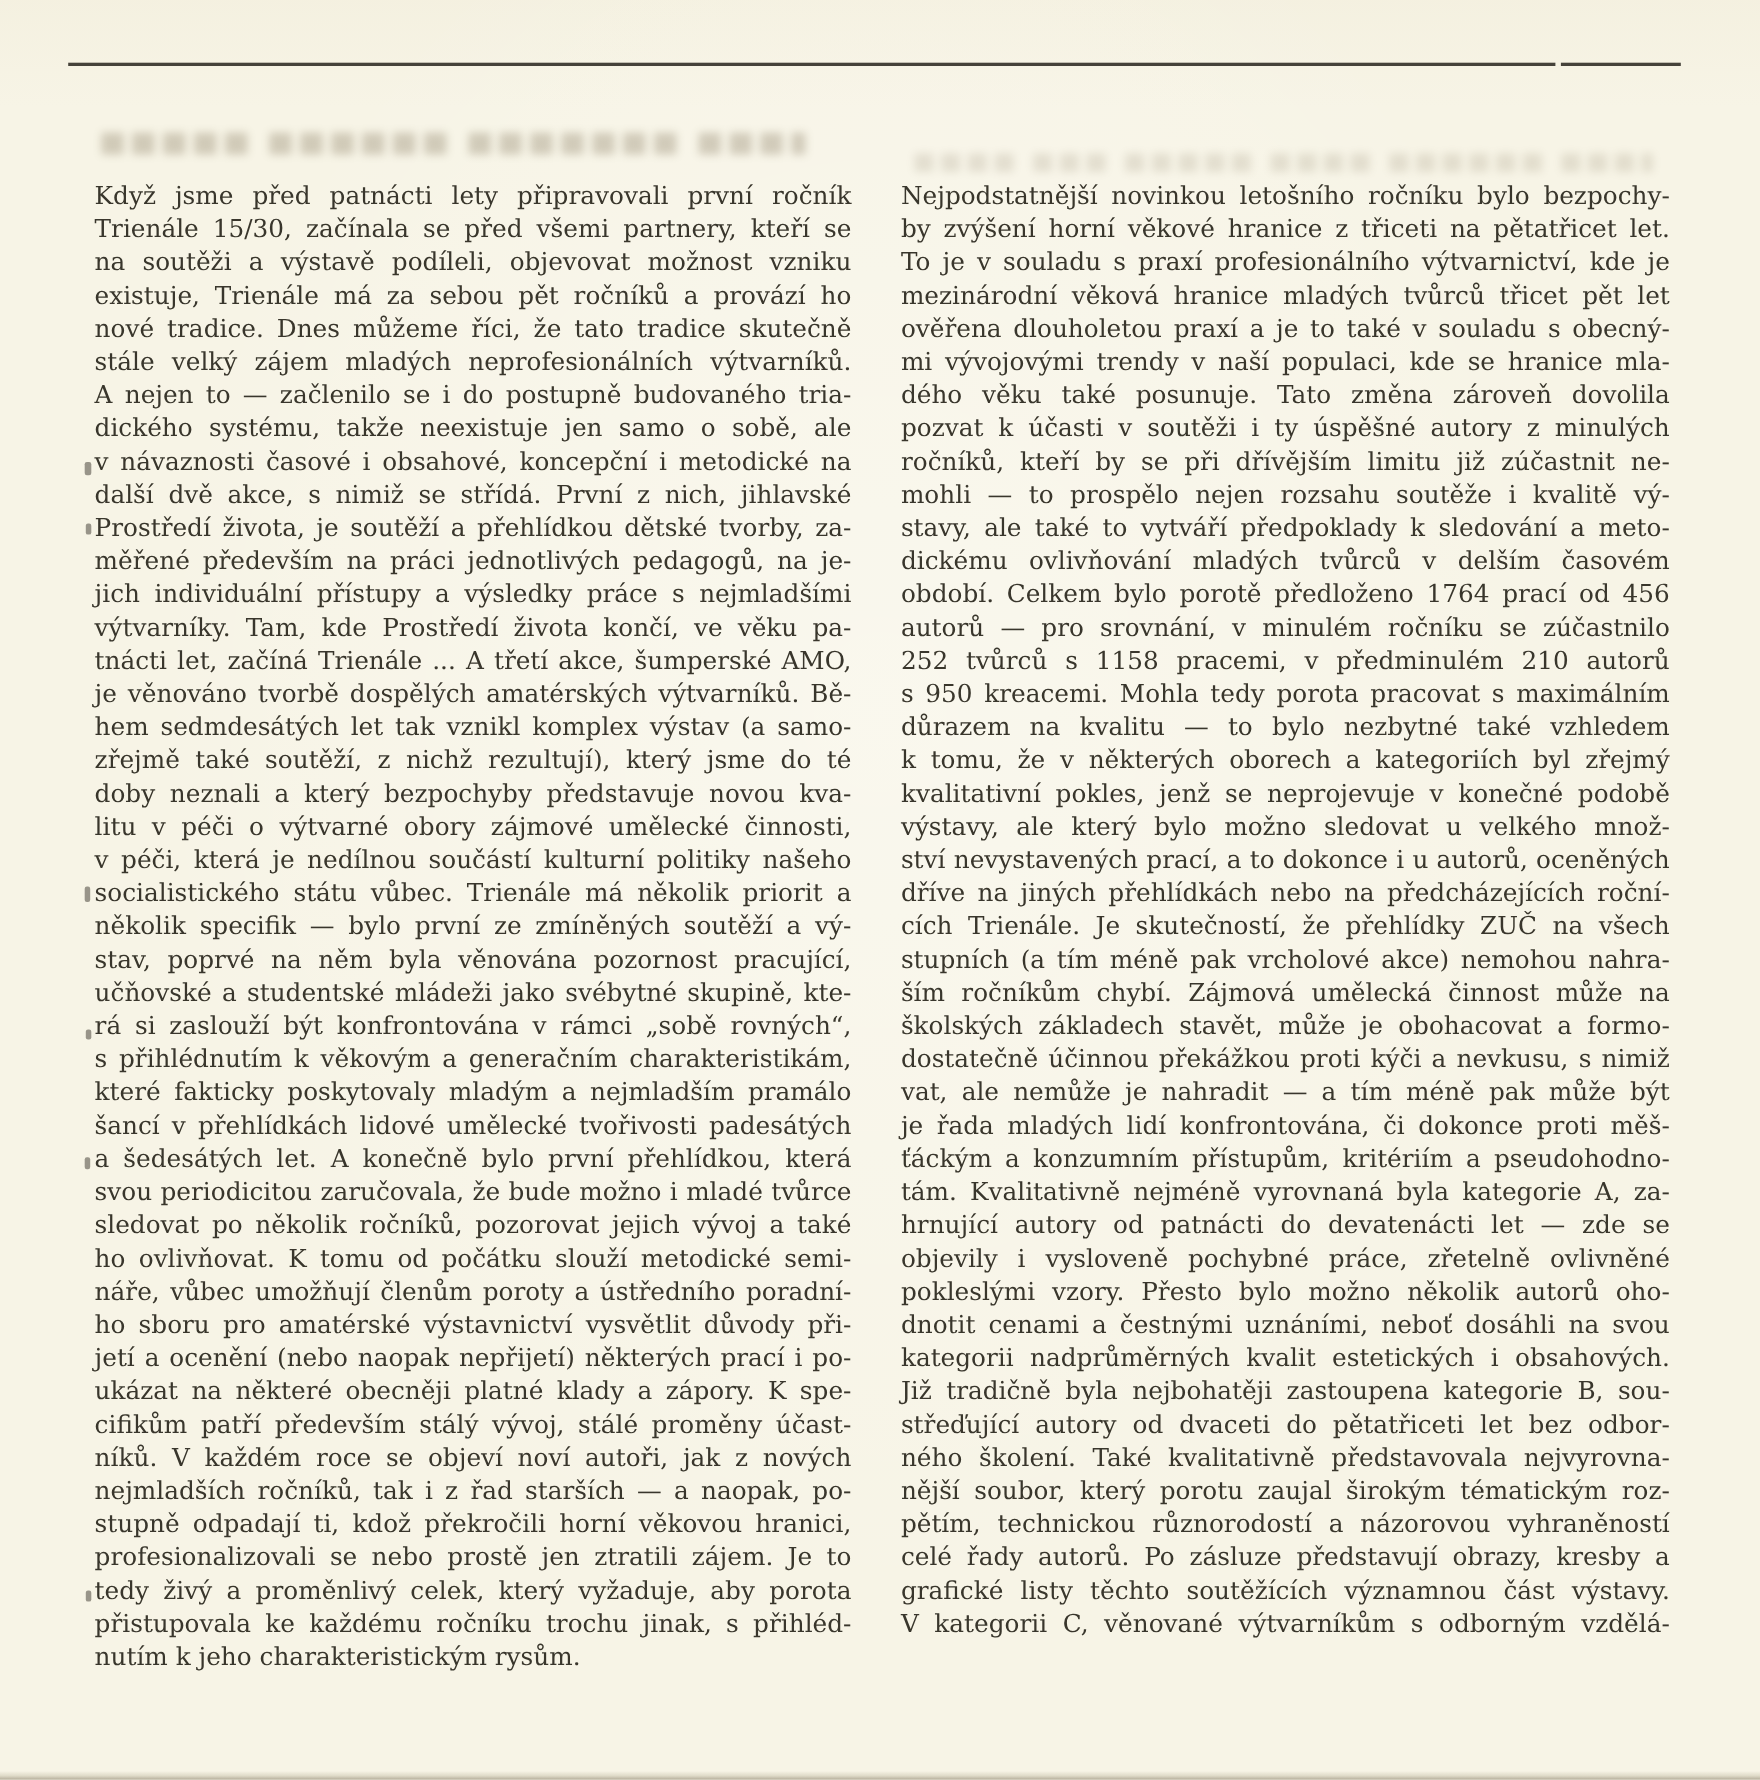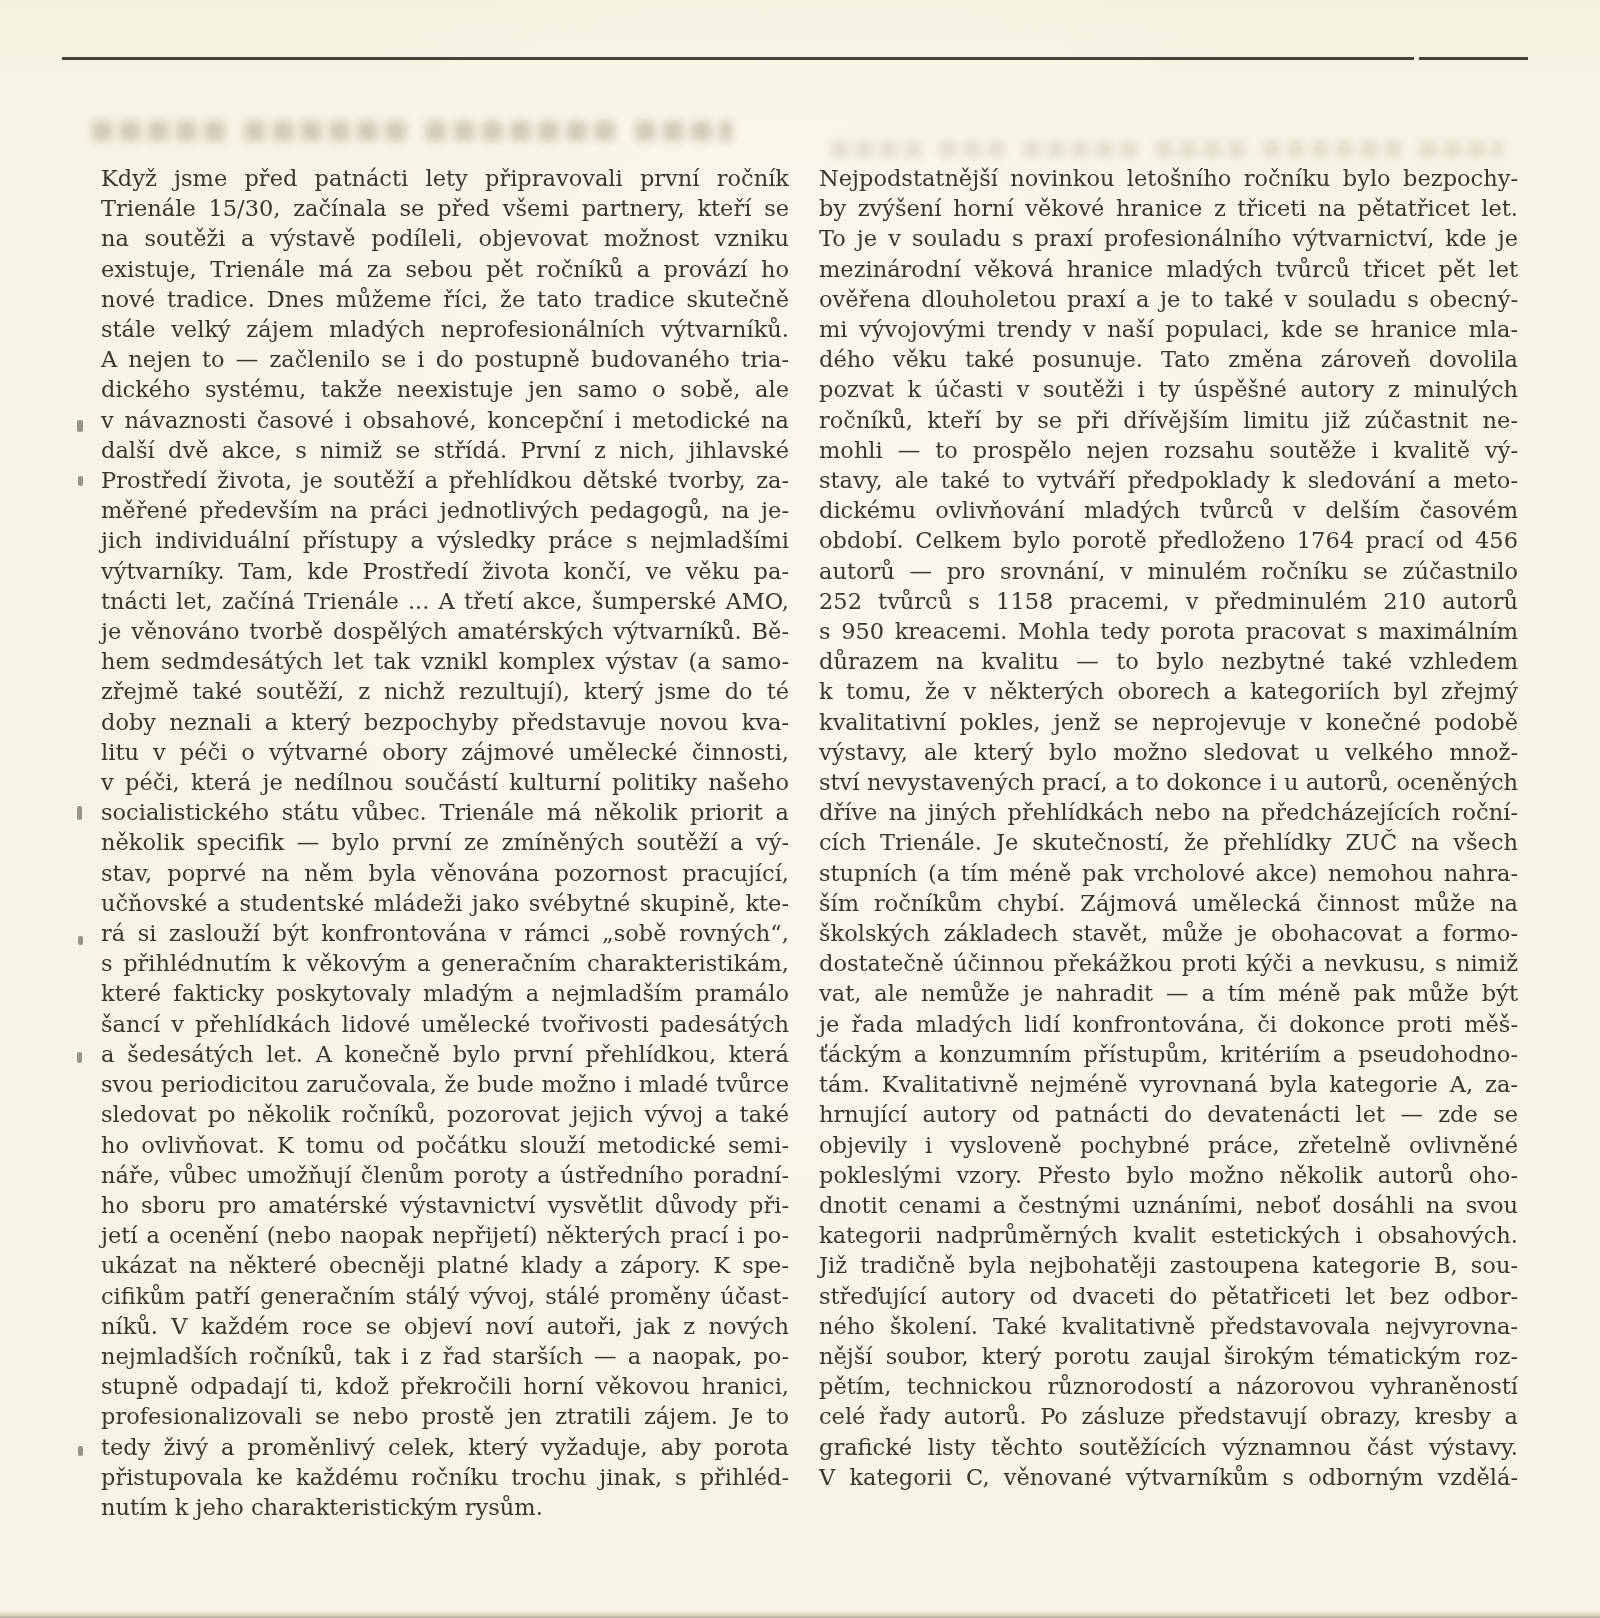--- a/index.html
+++ b/index.html
@@ -49,21 +49,21 @@
   .ghost.ghost-left  { left: 96px;  top: 114px; width: 630px; height: 36px; }
   .ghost.ghost-right { left: 836px; top: 134px; width: 660px; height: 30px; opacity: 0.16; font-size: 22px; }
 
   .column {
     position: absolute;
     top: 163px;
     color: #39362c;
     font-size: 22.5px;
     line-height: 30.2px;
   }
-  .col-left  { left: 86px;  width: 688px; margin-left: 15px; }
+  .col-left  { left: 86px;  width: 688px; }
   .col-right { left: 819px; width: 699px; }
   .column .line {
     text-align: justify;
     text-align-last: justify;
     white-space: normal;
   }
   .col-left .line:last-child {
     text-align: left;
     text-align-last: left;
   }
@@ -132,21 +132,21 @@
     <div class="line">které fakticky poskytovaly mladým a nejmladším pramálo</div>
     <div class="line">šancí v přehlídkách lidové umělecké tvořivosti padesátých</div>
     <div class="line">a šedesátých let. A konečně bylo první přehlídkou, která</div>
     <div class="line">svou periodicitou zaručovala, že bude možno i mladé tvůrce</div>
     <div class="line">sledovat po několik ročníků, pozorovat jejich vývoj a také</div>
     <div class="line">ho ovlivňovat. K tomu od počátku slouží metodické semi-</div>
     <div class="line">náře, vůbec umožňují členům poroty a ústředního poradní-</div>
     <div class="line">ho sboru pro amatérské výstavnictví vysvětlit důvody při-</div>
     <div class="line">jetí a ocenění (nebo naopak nepřijetí) některých prací i po-</div>
     <div class="line">ukázat na některé obecněji platné klady a zápory. K spe-</div>
-    <div class="line">cifikům patří generačním stálý vývoj, stálé proměny účast-</div>
+    <div class="line">cifikům patří především stálý vývoj, stálé proměny účast-</div>
     <div class="line">níků. V každém roce se objeví noví autoři, jak z nových</div>
     <div class="line">nejmladších ročníků, tak i z řad starších — a naopak, po-</div>
     <div class="line">stupně odpadají ti, kdož překročili horní věkovou hranici,</div>
     <div class="line">profesionalizovali se nebo prostě jen ztratili zájem. Je to</div>
     <div class="line">tedy živý a proměnlivý celek, který vyžaduje, aby porota</div>
     <div class="line">přistupovala ke každému ročníku trochu jinak, s přihléd-</div>
     <div class="line">nutím k jeho charakteristickým rysům.</div>
   </div>
 
 <div class="column col-right">

